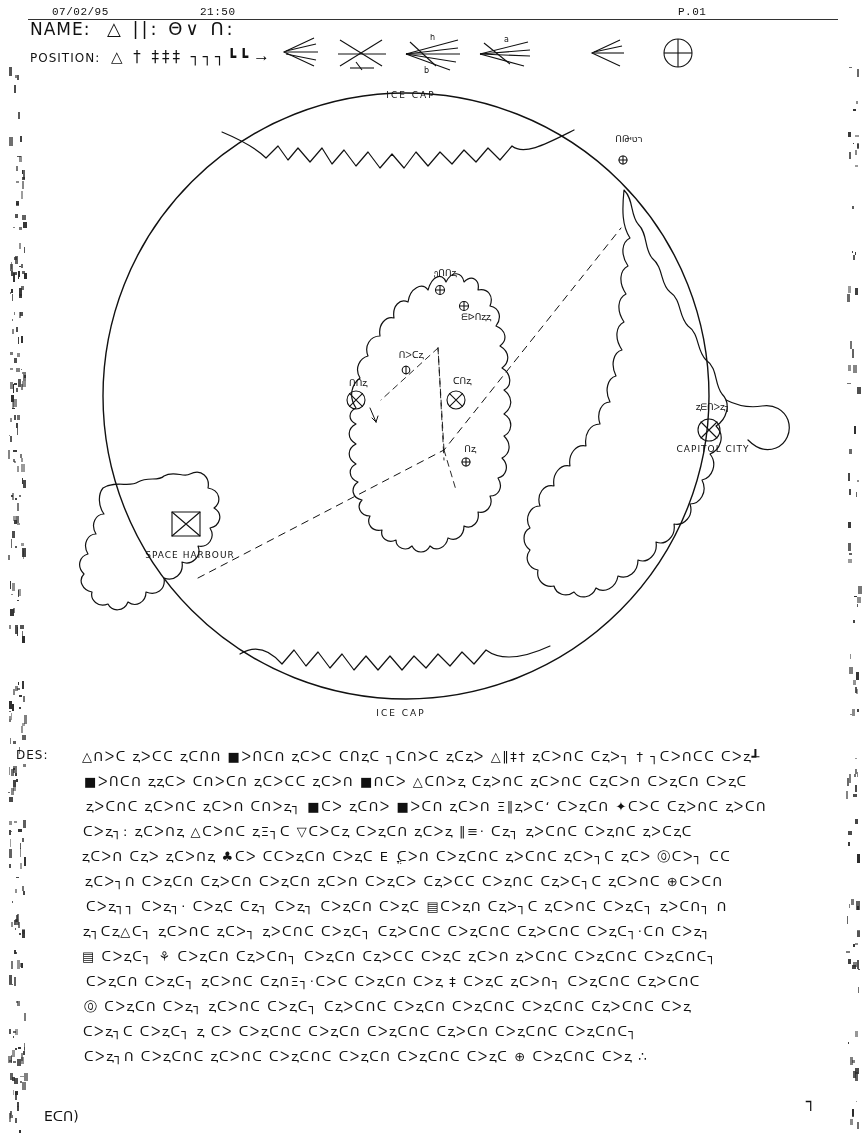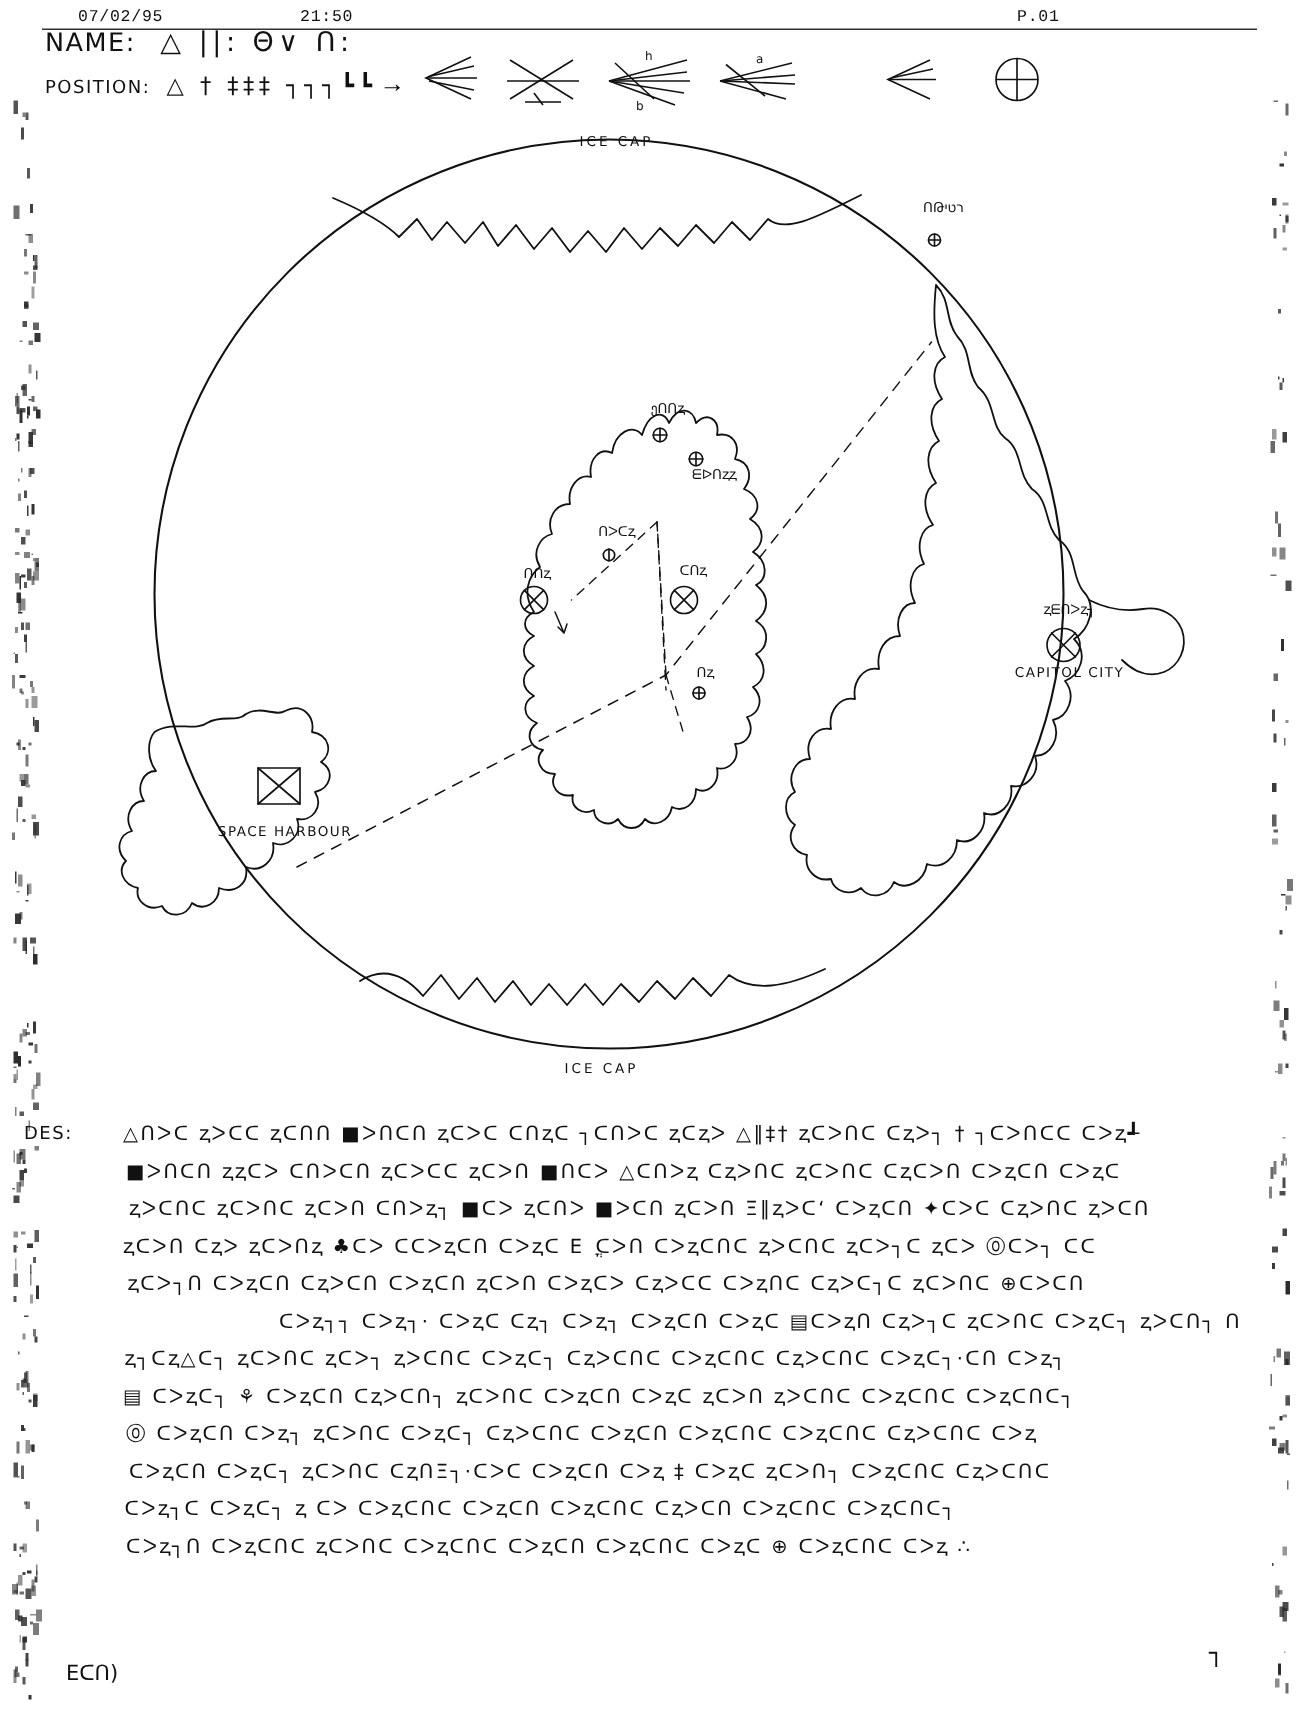--- a/index.html
+++ b/index.html
@@ -657,25 +657,26 @@
   <div class="map-text label-caps" style="left:116px; top:472px; width:96px; font-size:9px; line-height:1.3;">
     <span>SPACE HARBOUR</span>
   </div>
 </div>
 
 <div class="des-label label-caps">DES:</div>
 <div class="des-body" id="des-body">
     <div class="des-line" style="margin-left: -2px;">△Ոᐳᑕ  ⱬᐳᑕᑕ   ⱬᑕᑎՈ  ■ᐳᑎᑕՈ  ⱬᑕᐳᑕ  ᑕᑎⱬᑕ ┐ᑕՈᐳᑕ ⱬᑕⱬᐳ △‖‡† ⱬᑕᐳՈᑕ ᑕⱬᐳ┐ † ┐ᑕᐳՈᑕᑕ ᑕᐳⱬ┹</div>
     <div class="des-line" style="margin-left: 0px;">■ᐳᑎᑕՈ ⱬⱬᑕᐳ ᑕՈᐳᑕՈ ⱬᑕᐳᑕᑕ ⱬᑕᐳՈ ■Ոᑕᐳ △ᑕᑎᐳⱬ ᑕⱬᐳՈᑕ ⱬᑕᐳՈᑕ ᑕⱬᑕᐳՈ ᑕᐳⱬᑕՈ ᑕᐳⱬᑕ</div>
     <div class="des-line" style="margin-left: 2px;">ⱬᐳᑕՈᑕ ⱬᑕᐳՈᑕ ⱬᑕᐳՈ ᑕՈᐳⱬ┐ ■ᑕᐳ ⱬᑕՈᐳ ■ᐳᑕՈ ⱬᑕᐳՈ Ξ‖ⱬᐳᑕ‘ ᑕᐳⱬᑕՈ ✦ᑕᐳᑕ ᑕⱬᐳՈᑕ ⱬᐳᑕՈ</div>
+    <div class="des-line" style="margin-left: -1px;">ᑕᐳⱬ┐: ⱬᑕᐳՈⱬ △ᑕᐳՈᑕ ⱬΞ┐ᑕ ▽ᑕᐳᑕⱬ ᑕᐳⱬᑕՈ ⱬᑕᐳⱬ ‖≡· ᑕⱬ┐ ⱬᐳᑕՈᑕ ᑕᐳⱬՈᑕ ⱬᐳᑕⱬᑕ</div>
     <div class="des-line" style="margin-left: -2px;">ⱬᑕᐳՈ ᑕⱬᐳ  ⱬᑕᐳՈⱬ ♣ᑕᐳ ᑕᑕᐳⱬᑕՈ ᑕᐳⱬᑕ E ֳᑕᐳՈ ᑕᐳⱬᑕՈᑕ ⱬᐳᑕՈᑕ ⱬᑕᐳ┐ᑕ ⱬᑕᐳ ⓪ᑕᐳ┐ ᑕᑕ</div>
     <div class="des-line" style="margin-left: 1px;">ⱬᑕᐳ┐Ո ᑕᐳⱬᑕՈ ᑕⱬᐳᑕՈ ᑕᐳⱬᑕՈ ⱬᑕᐳՈ ᑕᐳⱬᑕᐳ ᑕⱬᐳᑕᑕ ᑕᐳⱬՈᑕ ᑕⱬᐳᑕ┐ᑕ ⱬᑕᐳՈᑕ ⊕ᑕᐳᑕՈ</div>
-    <div class="des-line" style="margin-left: 2px; text-align: right;">ᑕᐳⱬ┐┐ ᑕᐳⱬ┐· ᑕᐳⱬᑕ ᑕⱬ┐ ᑕᐳⱬ┐ ᑕᐳⱬᑕՈ ᑕᐳⱬᑕ ▤ᑕᐳⱬՈ ᑕⱬᐳ┐ᑕ ⱬᑕᐳՈᑕ ᑕᐳⱬᑕ┐ ⱬᐳᑕՈ┐ Ո</div>
+    <div class="des-line" style="margin-left: 2px;">ᑕᐳⱬ┐┐ ᑕᐳⱬ┐· ᑕᐳⱬᑕ ᑕⱬ┐ ᑕᐳⱬ┐ ᑕᐳⱬᑕՈ ᑕᐳⱬᑕ ▤ᑕᐳⱬՈ ᑕⱬᐳ┐ᑕ ⱬᑕᐳՈᑕ ᑕᐳⱬᑕ┐ ⱬᐳᑕՈ┐ Ո</div>
     <div class="des-line" style="margin-left: -1px;">ⱬ┐ᑕⱬ△ᑕ┐ ⱬᑕᐳՈᑕ ⱬᑕᐳ┐ ⱬᐳᑕՈᑕ ᑕᐳⱬᑕ┐ ᑕⱬᐳᑕՈᑕ ᑕᐳⱬᑕՈᑕ ᑕⱬᐳᑕՈᑕ ᑕᐳⱬᑕ┐·ᑕՈ ᑕᐳⱬ┐</div>
-    <div class="des-line" style="margin-left: -2px;">▤ ᑕᐳⱬᑕ┐ ⚘ ᑕᐳⱬᑕՈ ᑕⱬᐳᑕՈ┐ ⱬᑕᐳՈᑕ ᑕᐳⱬᑕՈ ᑕᐳⱬᑕ ⱬᑕᐳՈ ⱬᐳᑕՈᑕ ᑕᐳⱬᑕՈᑕ ᑕᐳⱬᑕՈᑕ┐</div>
+    <div class="des-line" style="margin-left: -2px;">▤ ᑕᐳⱬᑕ┐ ⚘ ᑕᐳⱬᑕՈ ᑕⱬᐳᑕՈ┐ ᑕᐳⱬᑕՈ ᑕⱬᐳᑕᑕ ᑕᐳⱬᑕ ⱬᑕᐳՈ ⱬᐳᑕՈᑕ ᑕᐳⱬᑕՈᑕ ᑕᐳⱬᑕՈᑕ┐</div>
+    <div class="des-line" style="margin-left: 2px;">ᑕᐳⱬᑕՈ ᑕᐳⱬᑕ┐ ⱬᑕᐳՈᑕ ᑕⱬՈΞ┐·ᑕᐳᑕ ᑕᐳⱬᑕՈ ᑕᐳⱬ ‡ ᑕᐳⱬᑕ ⱬᑕᐳՈ┐ ᑕᐳⱬᑕՈᑕ ᑕⱬᐳᑕՈᑕ</div>
     <div class="des-line" style="margin-left: 0px;">⓪ ᑕᐳⱬᑕՈ ᑕᐳⱬ┐ ⱬᑕᐳՈᑕ ᑕᐳⱬᑕ┐ ᑕⱬᐳᑕՈᑕ ᑕᐳⱬᑕՈ ᑕᐳⱬᑕՈᑕ ᑕᐳⱬᑕՈᑕ ᑕⱬᐳᑕՈᑕ ᑕᐳⱬ</div>
-    <div class="des-line" style="margin-left: 2px;">ᑕᐳⱬᑕՈ ᑕᐳⱬᑕ┐ ⱬᑕᐳՈᑕ ᑕⱬՈΞ┐·ᑕᐳᑕ ᑕᐳⱬᑕՈ ᑕᐳⱬ ‡ ᑕᐳⱬᑕ ⱬᑕᐳՈ┐ ᑕᐳⱬᑕՈᑕ ᑕⱬᐳᑕՈᑕ</div>
     <div class="des-line" style="margin-left: -1px;">ᑕᐳⱬ┐ᑕ ᑕᐳⱬᑕ┐ ⱬ ᑕᐳ ᑕᐳⱬᑕՈᑕ ᑕᐳⱬᑕՈ ᑕᐳⱬᑕՈᑕ ᑕⱬᐳᑕՈ ᑕᐳⱬᑕՈᑕ ᑕᐳⱬᑕՈᑕ┐</div>
     <div class="des-line" style="margin-left: 0;">ᑕᐳⱬ┐Ո ᑕᐳⱬᑕՈᑕ ⱬᑕᐳՈᑕ ᑕᐳⱬᑕՈᑕ ᑕᐳⱬᑕՈ ᑕᐳⱬᑕՈᑕ ᑕᐳⱬᑕ ⊕ ᑕᐳⱬᑕՈᑕ ᑕᐳⱬ ∴</div>
   </div>
 
 <div class="sig glyph">EᑕՈ)</div>
 <div class="sig-mark glyph">┐</div>
 
 </body></html>

